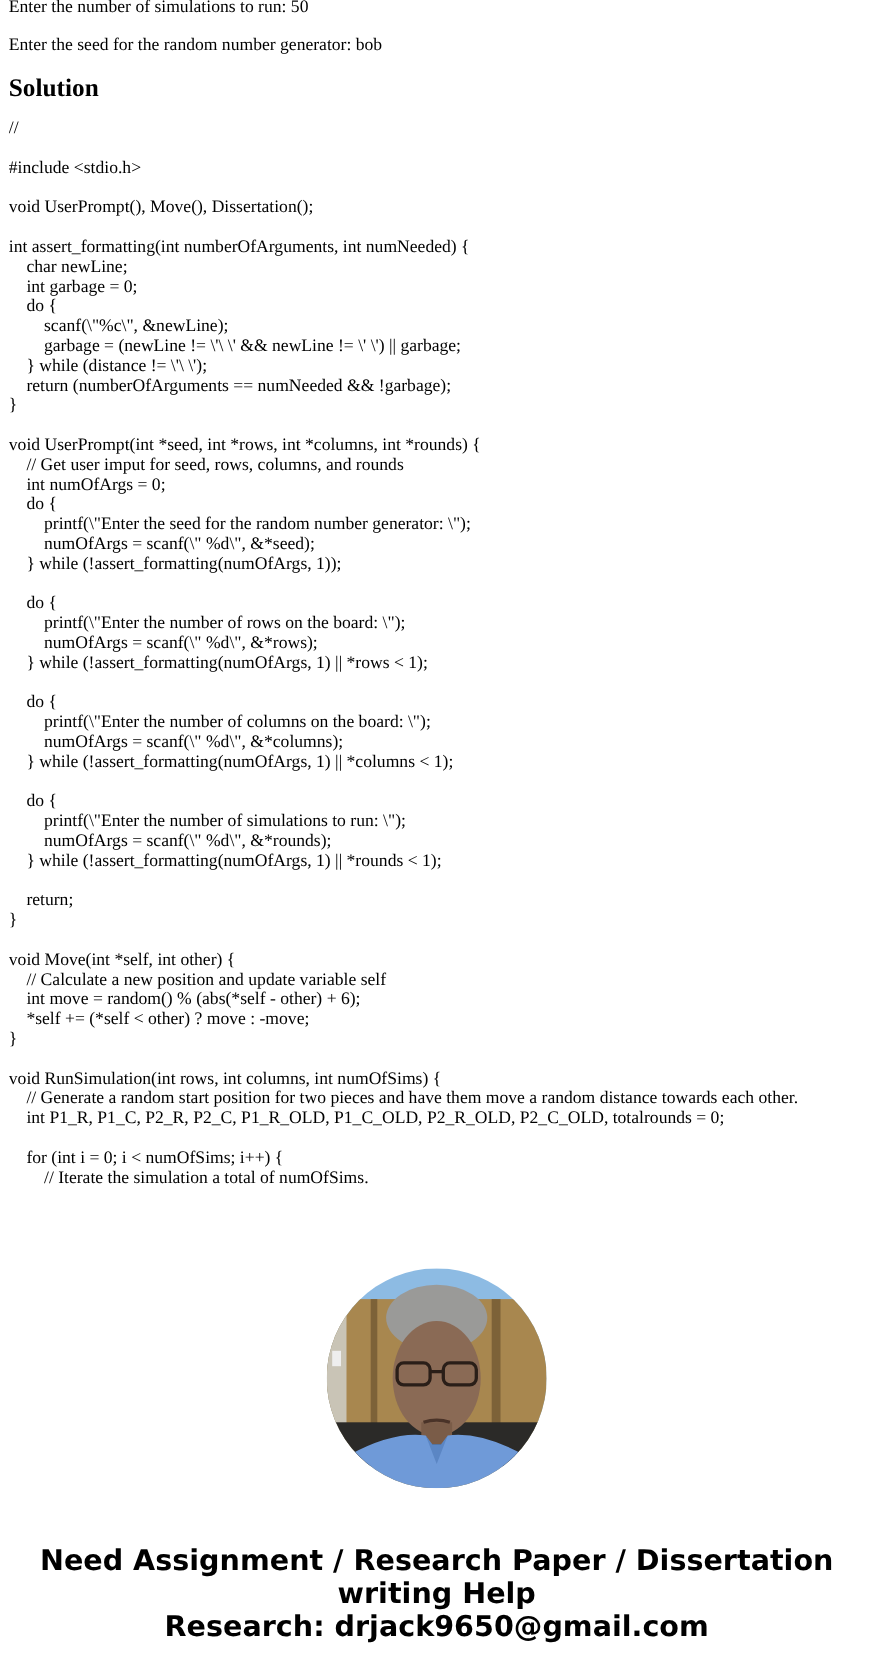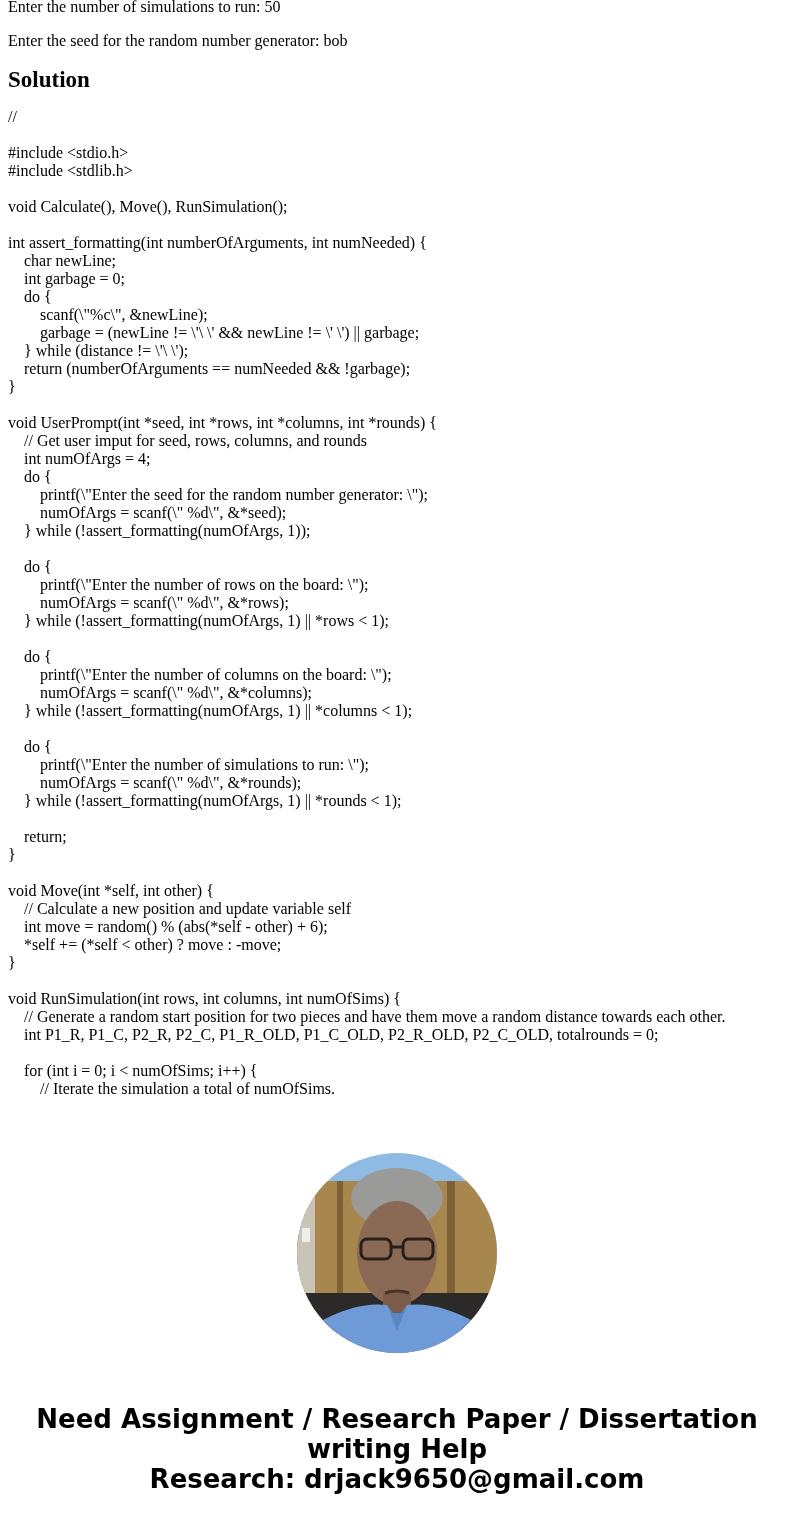--- a/index.html
+++ b/index.html
@@ -25,37 +25,36 @@
 <body>
 
 <div class="doc">
   <div class="prompt" style="top:-2px">Enter the number of simulations to run: 50</div>
   <div class="prompt" style="top:32px">Enter the seed for the random number generator: bob</div>
   <div class="heading">Solution</div>
   <div class="code-wrap" id="code">
       <div class="line">//</div>
       <div class="line"></div>
       <div class="line">#include &lt;stdio.h&gt;</div>
-      <div class="line">#include &lt;stdlib.h&gt;</div>
       <div class="line"></div>
-      <div class="line">void Calculate(), Move(), RunSimulation();</div>
+      <div class="line">void UserPrompt(), Move(), Dissertation();</div>
       <div class="line"></div>
       <div class="line">int assert_formatting(int numberOfArguments, int numNeeded) {</div>
       <div class="line">    char newLine;</div>
       <div class="line">    int garbage = 0;</div>
       <div class="line">    do {</div>
       <div class="line">        scanf(\"%c\", &amp;newLine);</div>
       <div class="line">        garbage = (newLine != \'\ \' &amp;&amp; newLine != \' \') || garbage;</div>
       <div class="line">    } while (distance != \'\ \');</div>
       <div class="line">    return (numberOfArguments == numNeeded &amp;&amp; !garbage);</div>
       <div class="line">}</div>
       <div class="line"></div>
       <div class="line">void UserPrompt(int *seed, int *rows, int *columns, int *rounds) {</div>
       <div class="line">    // Get user imput for seed, rows, columns, and rounds</div>
-      <div class="line">    int numOfArgs = 4;</div>
+      <div class="line">    int numOfArgs = 0;</div>
       <div class="line">    do {</div>
       <div class="line">        printf(\"Enter the seed for the random number generator: \");</div>
       <div class="line">        numOfArgs = scanf(\" %d\", &amp;*seed);</div>
       <div class="line">    } while (!assert_formatting(numOfArgs, 1));</div>
       <div class="line"></div>
       <div class="line">    do {</div>
       <div class="line">        printf(\"Enter the number of rows on the board: \");</div>
       <div class="line">        numOfArgs = scanf(\" %d\", &amp;*rows);</div>
       <div class="line">    } while (!assert_formatting(numOfArgs, 1) || *rows &lt; 1);</div>
       <div class="line"></div>

